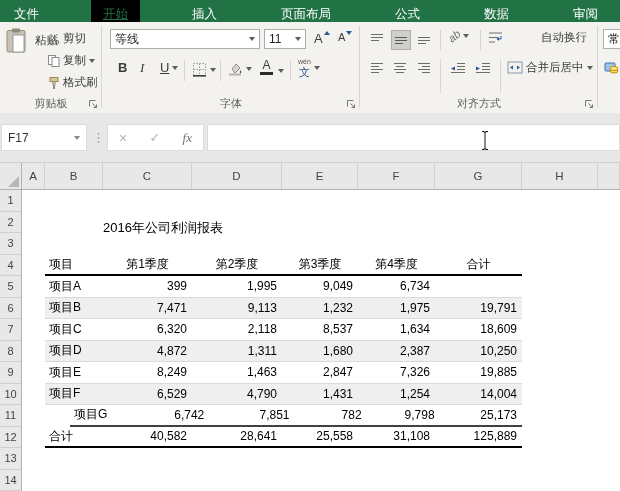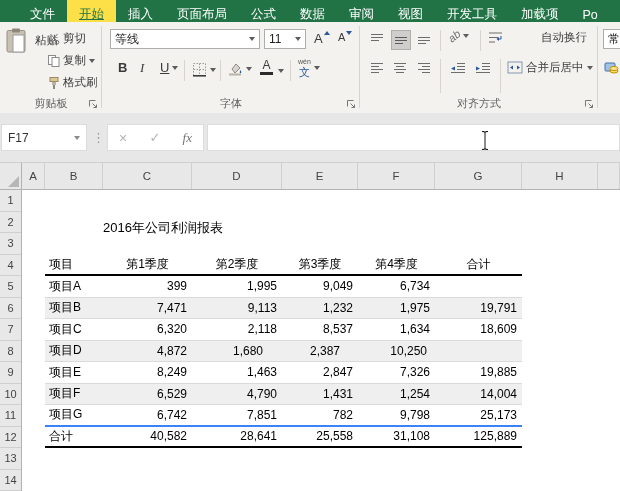--- a/index.html
+++ b/index.html
@@ -3,23 +3,23 @@
 <meta charset="utf-8">
 <style>
   html,body{margin:0;padding:0;}
   body{
     width:620px;height:491px;overflow:hidden;position:relative;
     font-family:"Liberation Sans","DejaVu Sans",sans-serif;
     background:#fff;-webkit-font-smoothing:antialiased;cursor:default;
   }
   
   .tabbar{position:absolute;top:0;left:0;right:0;height:29px;background:#217346;
-    display:flex;align-items:stretch;padding-left:18px;}
+    display:flex;align-items:stretch;padding-left:2px;gap:40px;}
   .tab{display:flex;align-items:center;padding:0 12px;font-size:12.5px;color:#fff;white-space:nowrap;}
-  .tab.active{background:#fde047;color:#217346;text-decoration:underline;}
+  .tab.active{background:#000000;color:#217346;text-decoration:underline;}
   
   .ribbon{position:absolute;top:22px;left:0;right:0;height:91px;background:#f4f2ef;
     border-bottom:1px solid #d0cdc8;font-size:11.5px;color:#3b3b3b;}
   .rgroup{position:absolute;top:0;bottom:0;}
   .gsep{position:absolute;top:4px;bottom:5px;width:1px;background:#d8d4cf;}
   .glabel{position:absolute;bottom:2px;left:0;right:0;text-align:center;font-size:11px;color:#5f5f5f;}
   .launcher{position:absolute;bottom:4px;right:4px;width:10px;height:10px;}
   .rbtn{position:absolute;display:flex;align-items:center;gap:3px;white-space:nowrap;}
   .caret{display:inline-block;width:0;height:0;border-left:3px solid transparent;
     border-right:3px solid transparent;border-top:4px solid #5c5c5c;}
@@ -56,21 +56,21 @@
   .rowheads{width:22px;background:#e8e8e8;border-right:1px solid #b2b2b2;box-sizing:border-box;}
   .rowh{height:21.5px;box-sizing:border-box;border-bottom:1px solid #cfcfcf;display:flex;
     align-items:center;justify-content:center;font-size:11px;color:#444;}
   .cells{position:relative;flex:1;background:#fff;}
   
   .sheettitle{position:absolute;left:81px;top:27px;height:21.5px;line-height:21.5px;
     font-size:13px;color:#000;white-space:nowrap;}
   .wtable{position:absolute;left:23px;top:64.5px;width:477px;}
   .trow{display:flex;height:21.5px;box-sizing:border-box;border-bottom:1px solid #dadada;align-items:center;}
   .trow.thead{border-bottom:2px solid #000;}
-  .trow:nth-child(8){border-bottom:2px solid #3b82f6;}
+  .trow:nth-child(8){border-bottom:2px solid #404040;margin-left:25px;}
   .trow.total{border-bottom:2px solid #000;}
   .trow.shaded{background:#efefef;}
   .tcell{box-sizing:border-box;font-size:12px;color:#000;overflow:hidden;white-space:nowrap;}
   .tcell.left{text-align:left;padding-left:4px;}
   .tcell.num{text-align:right;padding-right:5px;}
   .tcell.hc{text-align:center;}
   svg{display:block;}
 </style>
 </head>
 <body>
@@ -393,20 +393,21 @@
           <div class="tcell left" style="width: 58px;">项目C</div>
           <div class="tcell num" style="width: 89px;">6,320</div>
           <div class="tcell num" style="width: 90px;">2,118</div>
           <div class="tcell num" style="width: 76px;">8,537</div>
           <div class="tcell num" style="width: 77px;">1,634</div>
           <div class="tcell num" style="width: 87px;">18,609</div>
         </div>
         <div class="trow shaded">
           <div class="tcell left" style="width: 58px;">项目D</div>
           <div class="tcell num" style="width: 89px;">4,872</div>
+          <div class="tcell num" style="width: 90px;">1,311</div>
           <div class="tcell num" style="width: 76px;">1,680</div>
           <div class="tcell num" style="width: 77px;">2,387</div>
           <div class="tcell num" style="width: 87px;">10,250</div>
         </div>
         <div class="trow ">
           <div class="tcell left" style="width: 58px;">项目E</div>
           <div class="tcell num" style="width: 89px;">8,249</div>
           <div class="tcell num" style="width: 90px;">1,463</div>
           <div class="tcell num" style="width: 76px;">2,847</div>
           <div class="tcell num" style="width: 77px;">7,326</div>

